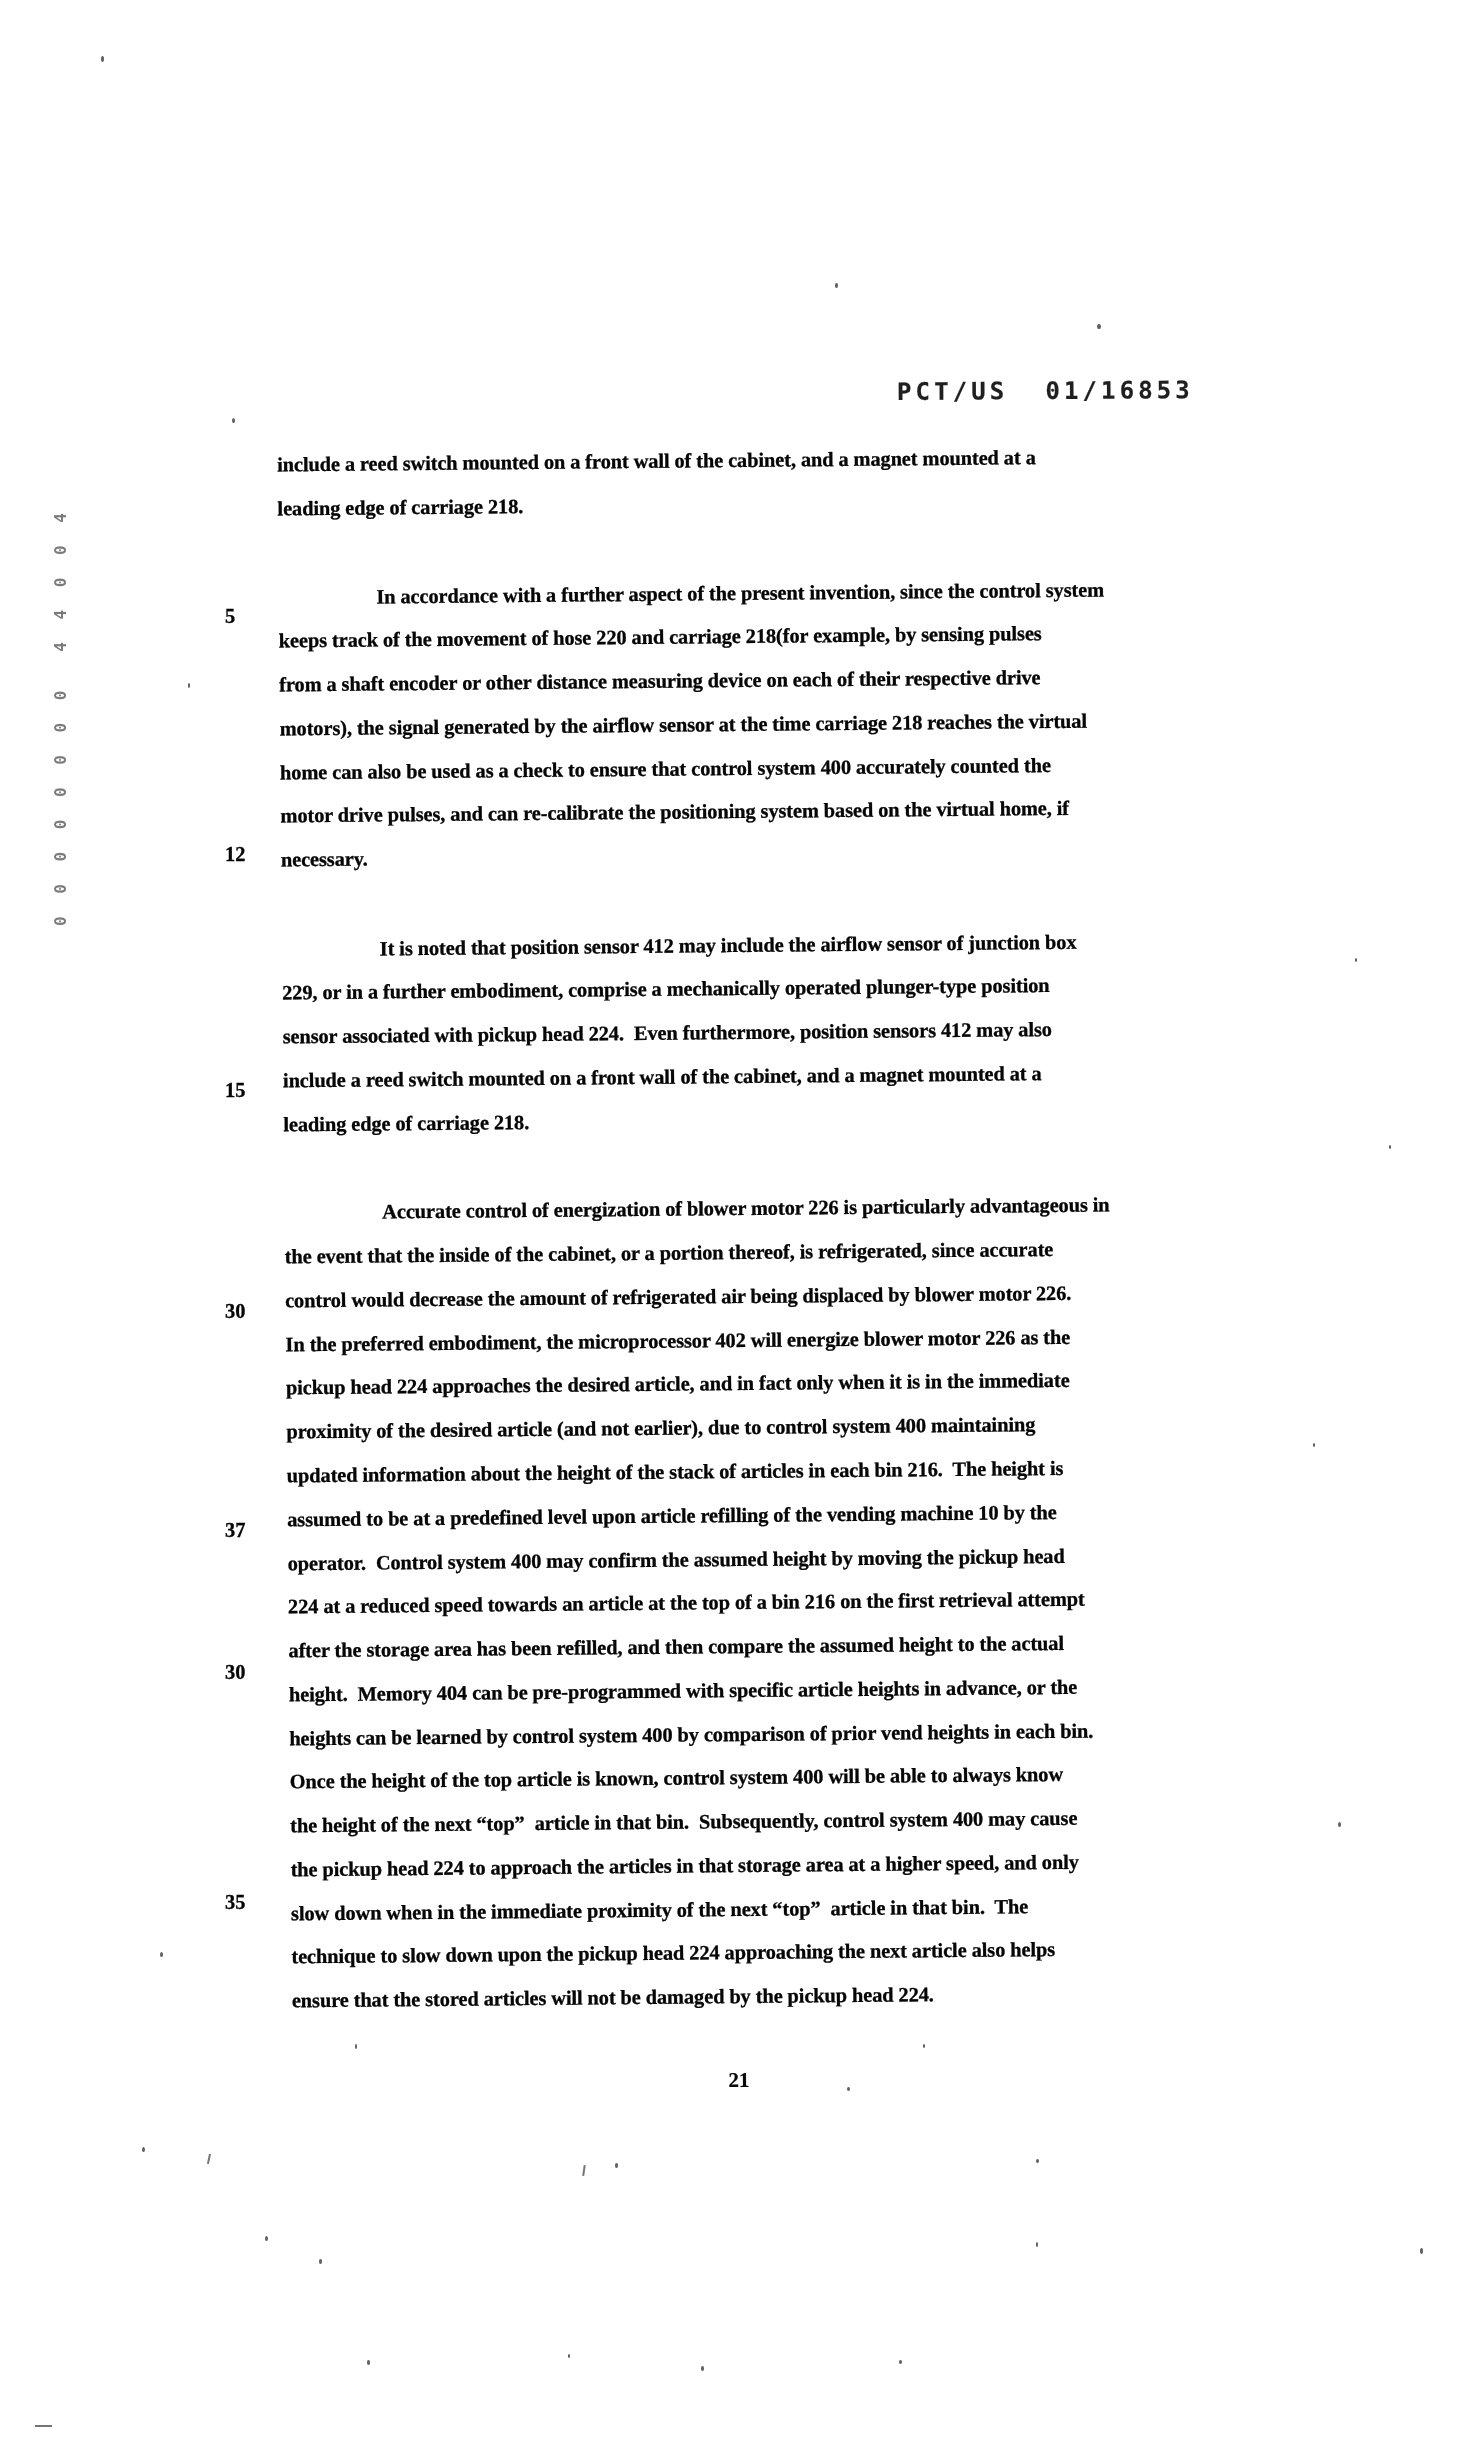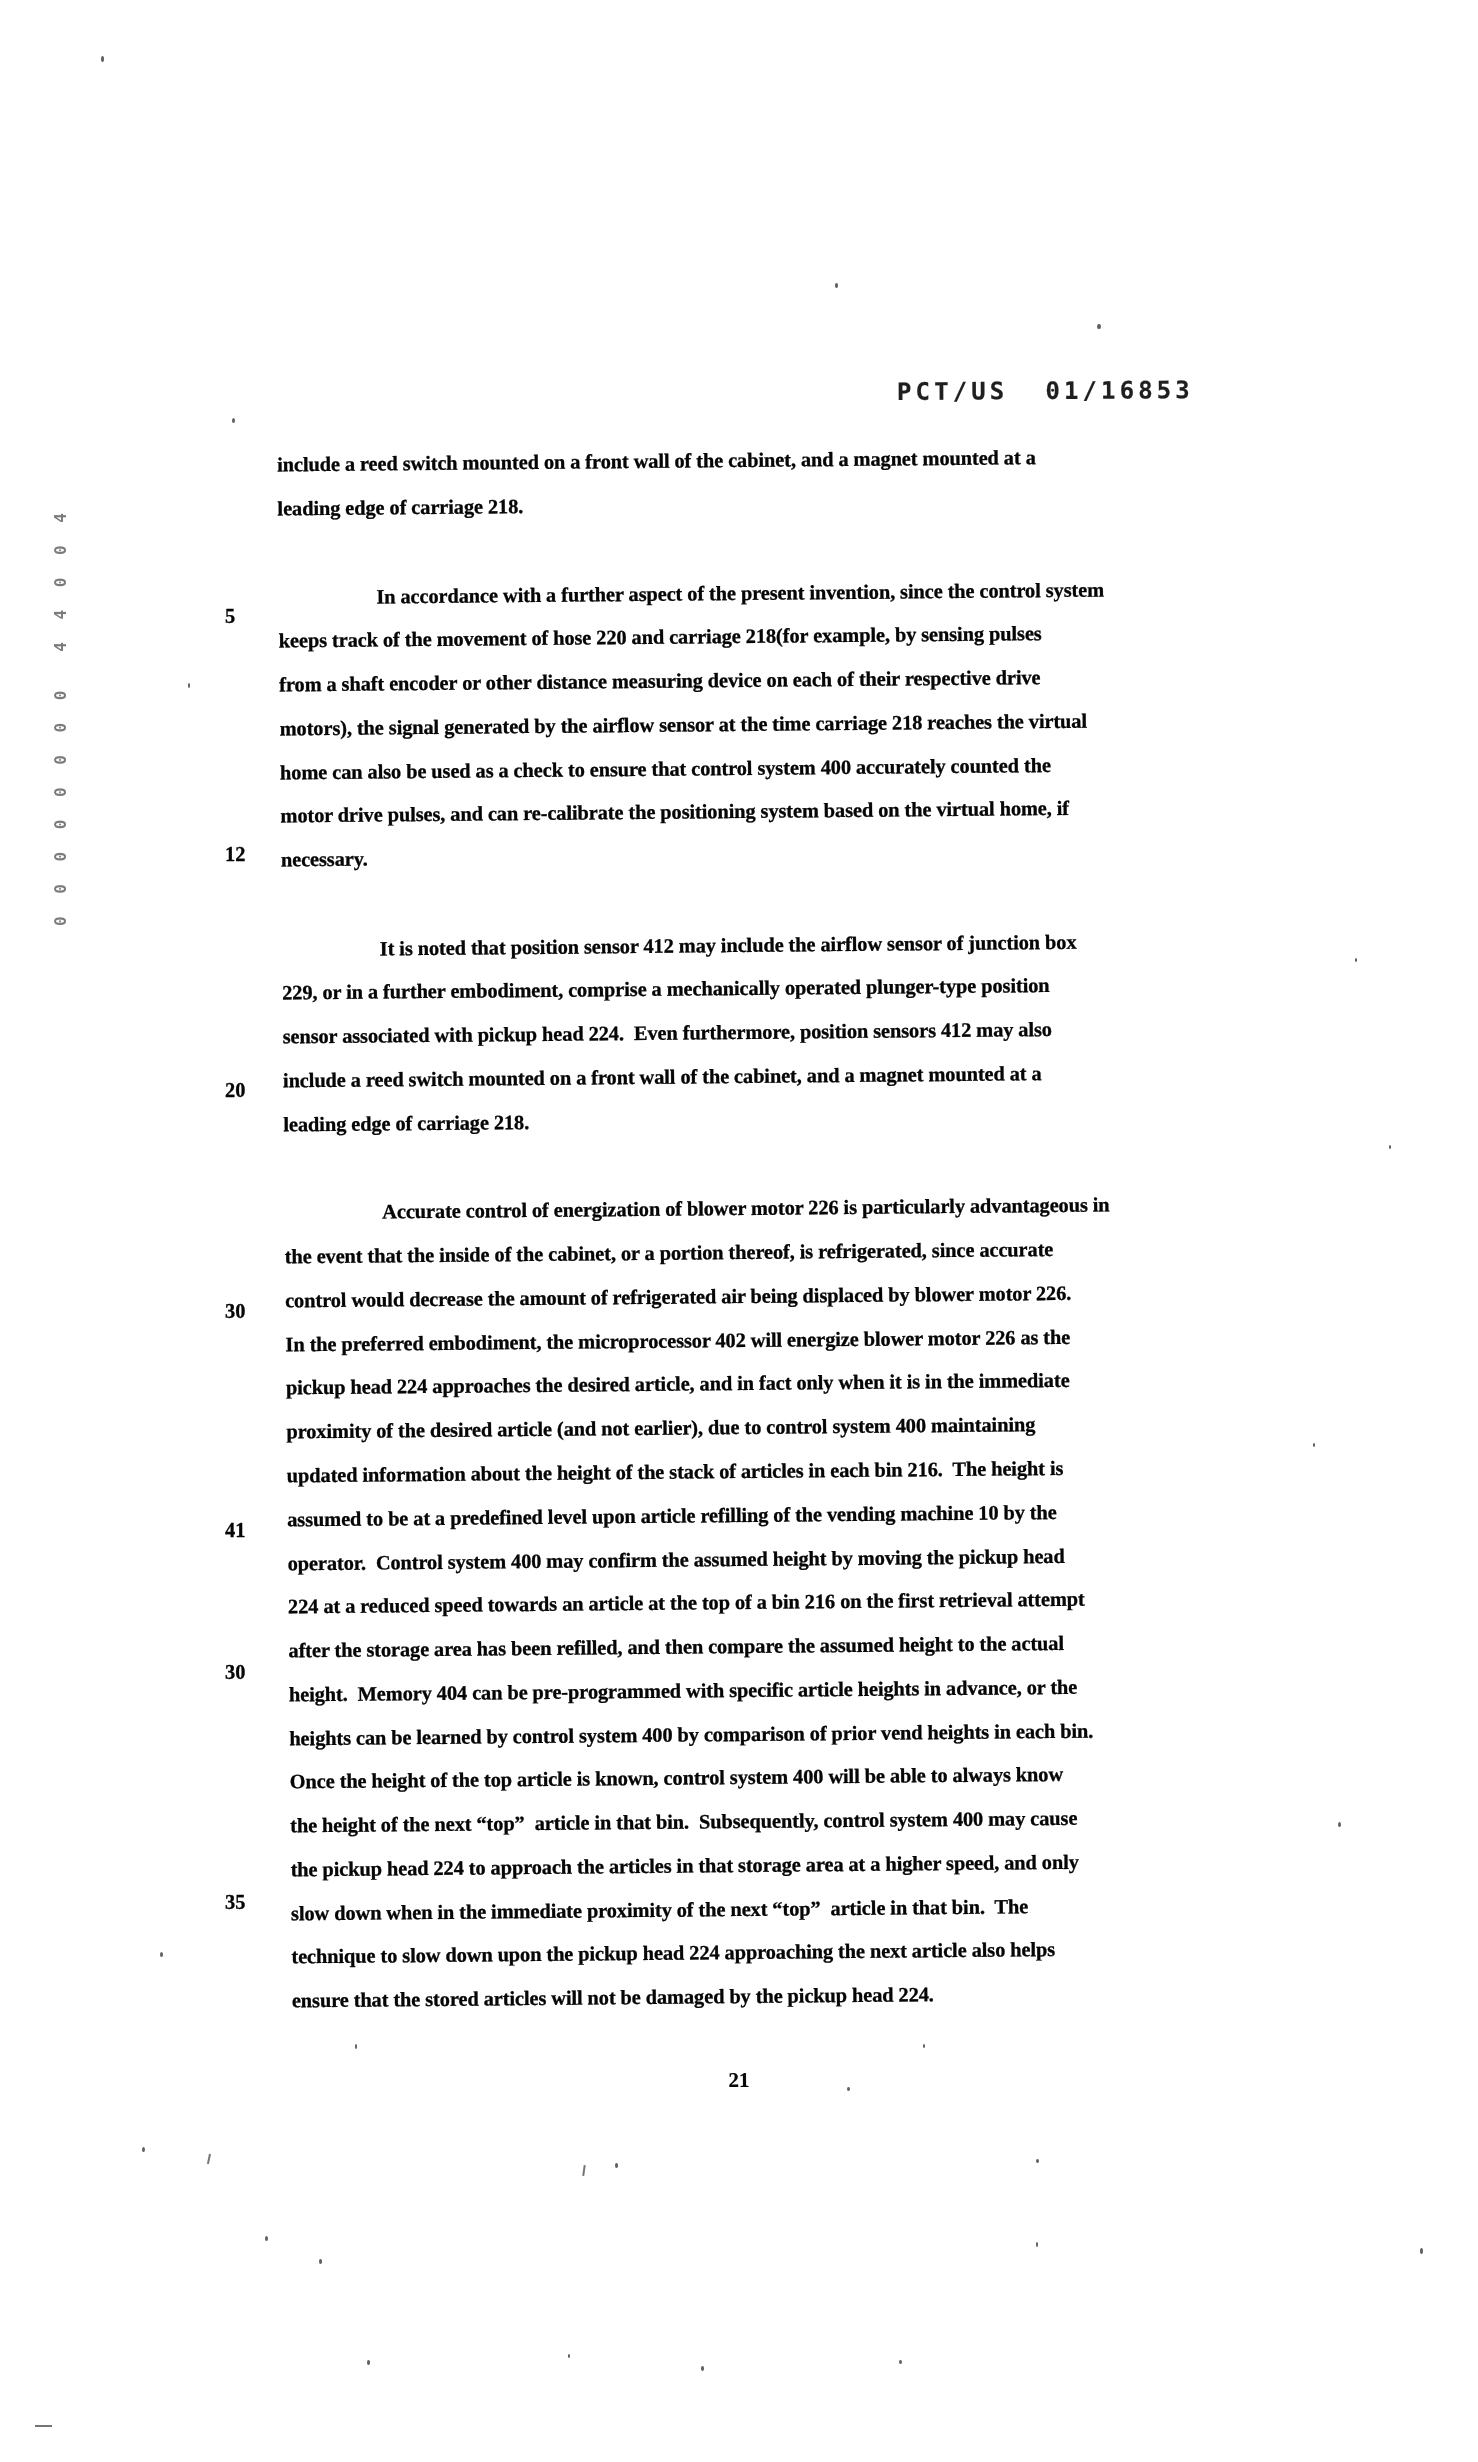--- a/index.html
+++ b/index.html
@@ -127,23 +127,23 @@
 <body>
 
 <div class="page">
 
   <div class="header-stamp">PCT/US  01/16853</div>
 
   <div class="margin-stamp">0 0 0 0 0 0 0 0  4 4 0 0 4</div>
 
   <div class="lineno" style="top:606px">5</div>
   <div class="lineno" style="top:844px">12</div>
-  <div class="lineno" style="top:1080px">20</div>
+  <div class="lineno" style="top:1080px">15</div>
   <div class="lineno" style="top:1301px">30</div>
-  <div class="lineno" style="top:1520px">41</div>
+  <div class="lineno" style="top:1520px">37</div>
   <div class="lineno" style="top:1662px">30</div>
   <div class="lineno" style="top:1892px">35</div>
 
   <div class="body-block">
     <div class="line" style="top:450px">include a reed switch mounted on a front wall of the cabinet, and a magnet mounted at a</div>
     <div class="line" style="top:494px">leading edge of carriage 218.</div>
 
     <div class="line indent" style="top:583px">In accordance with a further aspect of the present invention, since the control system</div>
     <div class="line" style="top:626px">keeps track of the movement of hose 220 and carriage 218(for example, by sensing pulses</div>
     <div class="line" style="top:670px">from a shaft encoder or other distance measuring device on each of their respective drive</div>

